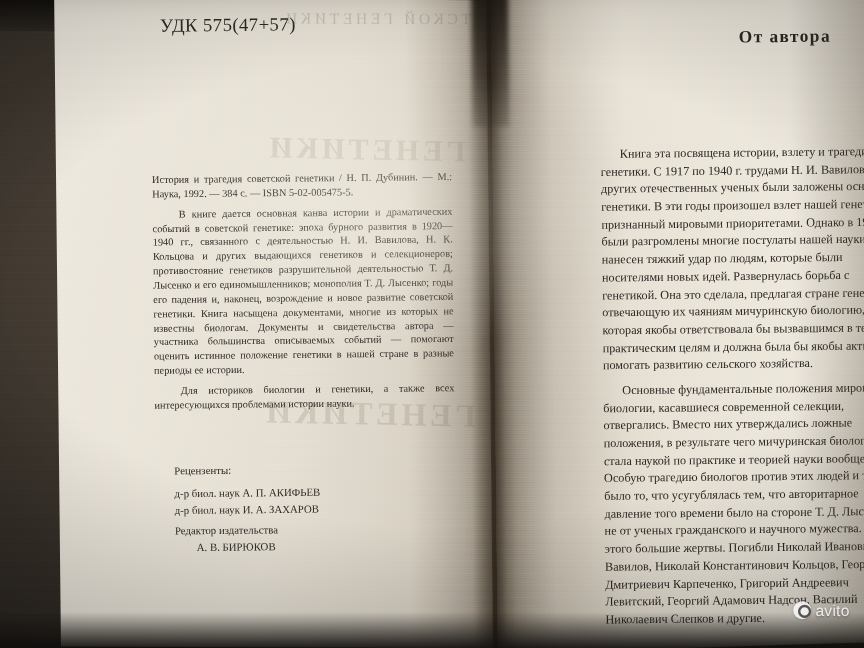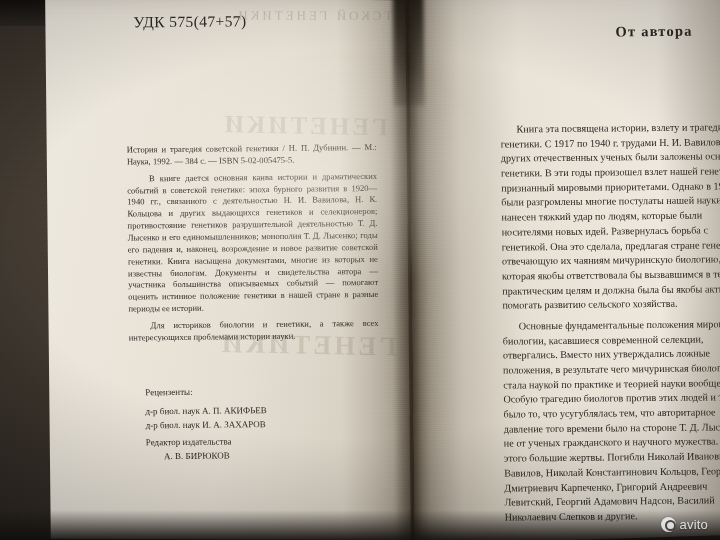--- a/index.html
+++ b/index.html
@@ -211,21 +211,21 @@
   .lp-shade-right {
     position: absolute;
     left: 300px; top: 0; width: 80px; height: 548px;
     background: linear-gradient(90deg, rgba(70,58,42,0) 0%, rgba(70,58,42,.38) 100%);
     pointer-events: none;
   }
 
   
   .watermark {
     position: absolute;
-    right: 12px; bottom: 8px;
+    right: 12px; bottom: 24px;
     display: flex;
     align-items: flex-start;
     gap: 4px;
     opacity: .78;
   }
   .wm-icon {
     width: 15px; height: 15px;
     border-radius: 50%;
     background: #ffffff;
     position: relative;

